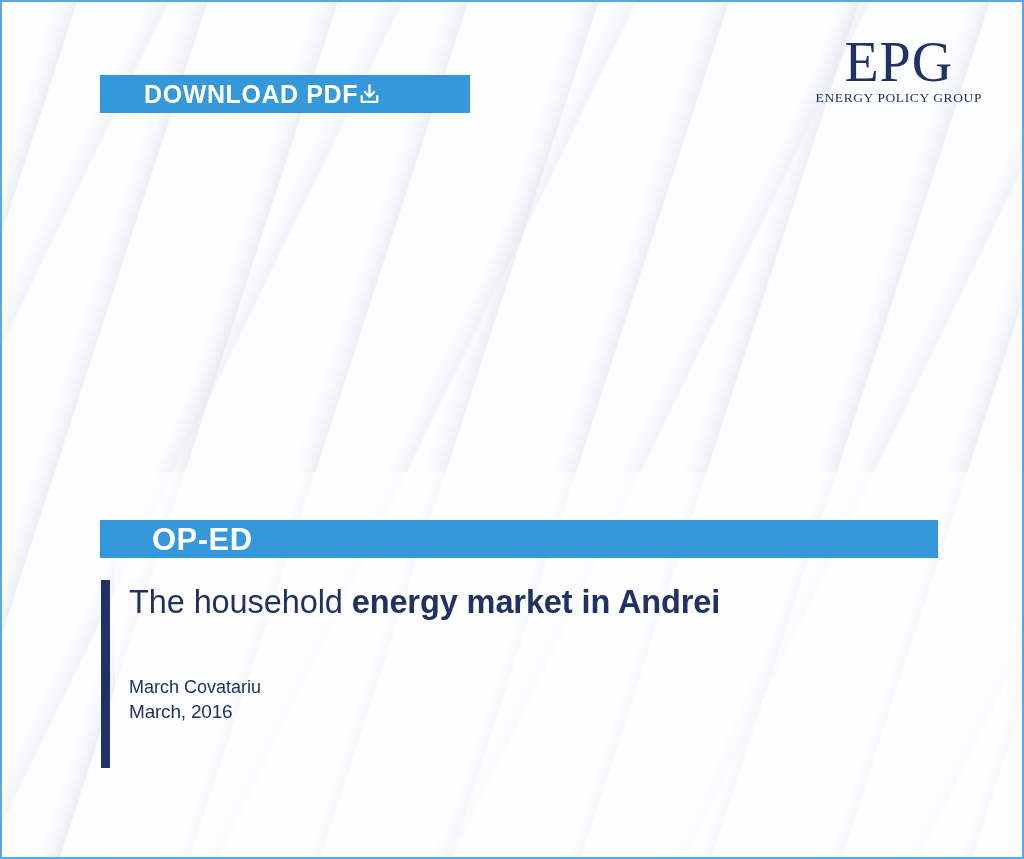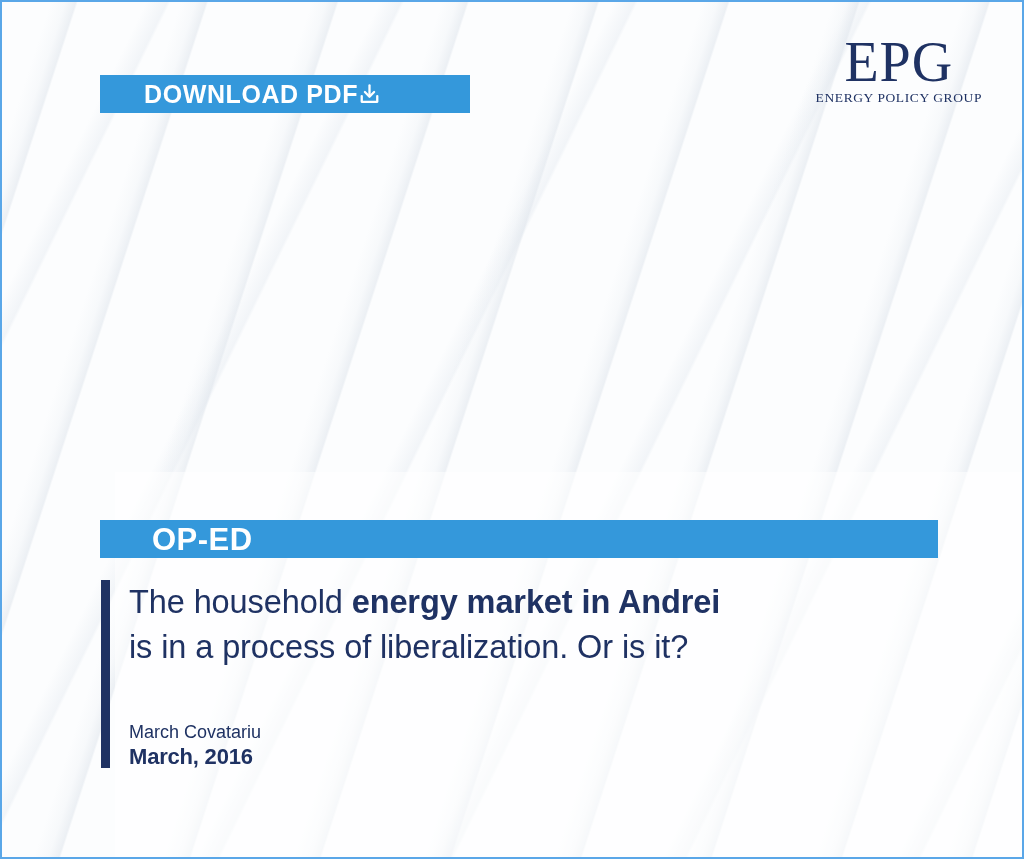--- a/index.html
+++ b/index.html
@@ -170,22 +170,22 @@
   .byline {
     margin-top: 50px;
     color: #1f3263;
   }
   .byline .author {
     font-size: 18px;
     font-weight: 300;
     line-height: 24px;
   }
   .byline .date {
-    font-size: 22px;
-    font-weight: bold;
+    font-size: 19px;
+    font-weight: normal;
     line-height: 26px;
     letter-spacing: -0.2px;
   }
 </style>
 </head>
 <body>
 
 <div class="page">
 
   <div class="texture"></div>
@@ -209,21 +209,20 @@
 
   <div class="oped-banner">
     <span class="oped-text">OP-ED</span>
   </div>
 
   <div class="title-block">
     <div class="accent-bar"></div>
     <div class="title-body">
       <div class="headline">
         <span>The household </span><span class="strong">energy market in Andrei</span><br>
-        <span>is in a process of liberalization. Or is it?</span>
       </div>
       <div class="byline">
         <div class="author">March Covatariu</div>
         <div class="date">March, 2016</div>
       </div>
     </div>
   </div>
 
 </div>
 

